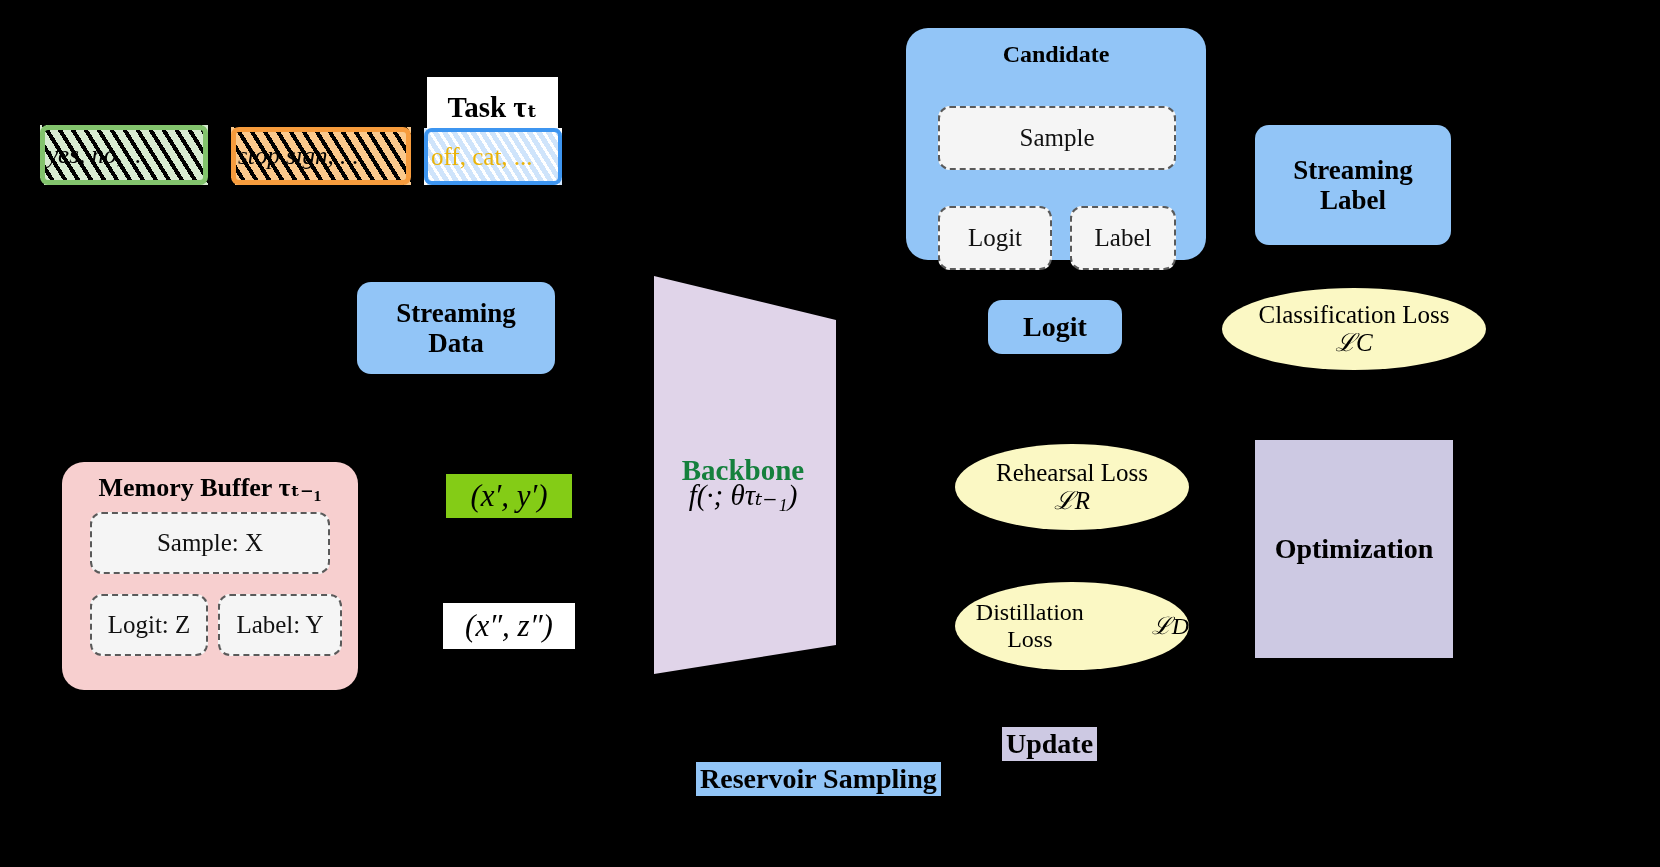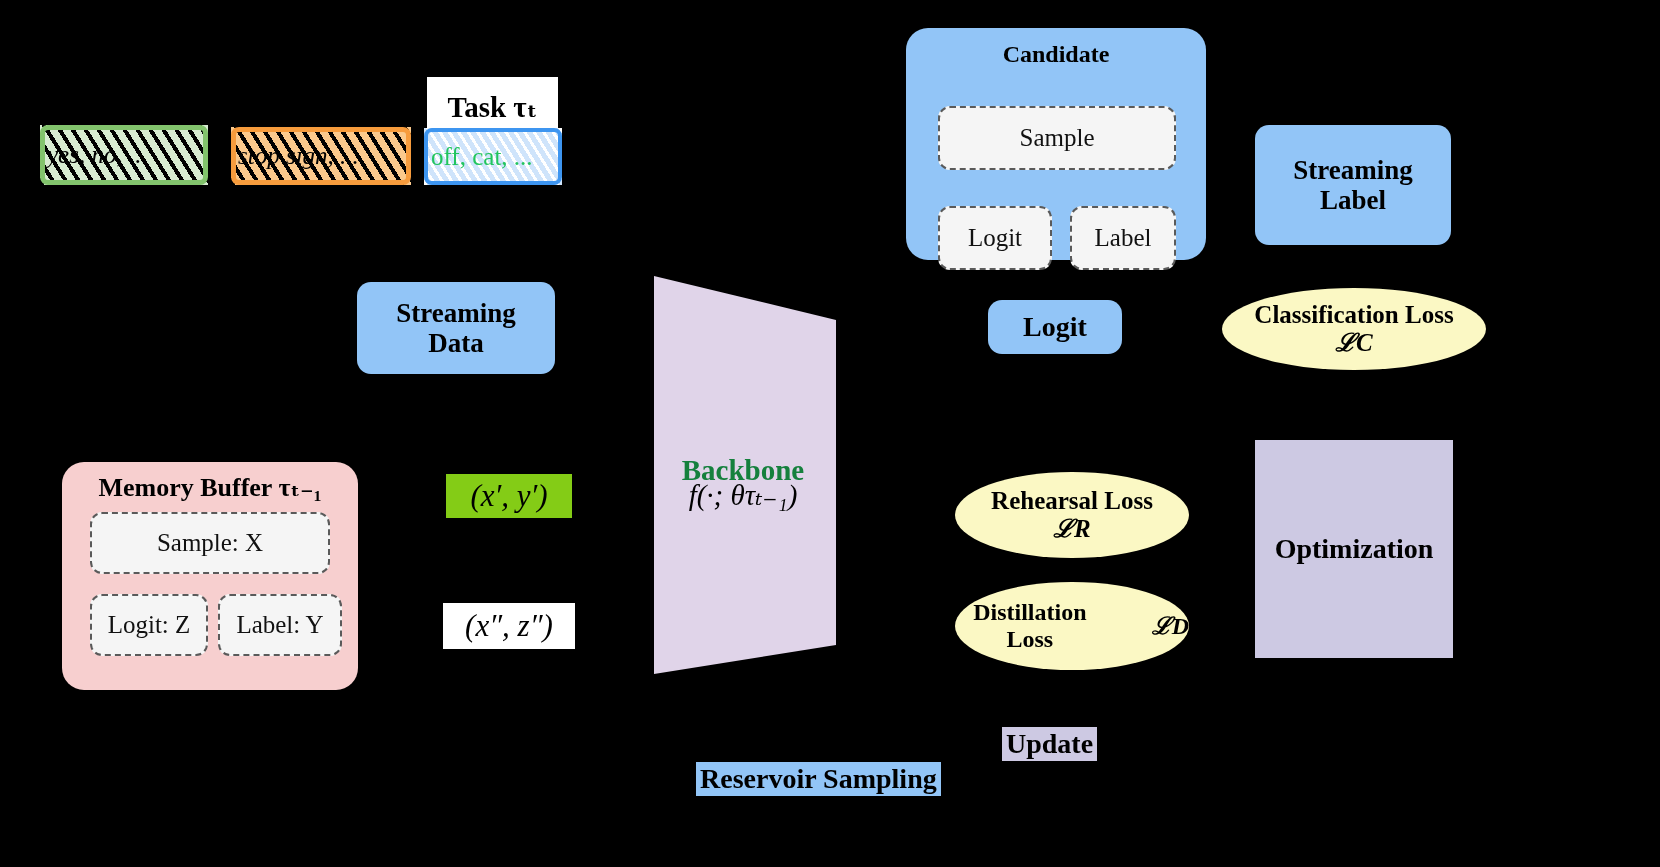--- a/index.html
+++ b/index.html
@@ -18,21 +18,21 @@
   .bluebox{background:#92c5f7;border-radius:14px;color:#000;font-weight:bold;}
   .bluebox.big{border-radius:22px;}
 
   
   .slot{background:#f5f5f5;border:2.2px dashed #5a5a5a;border-radius:12px;color:#111;}
 
   
   .pinkbox{background:#f7cfcf;border-radius:22px;text-decoration:underline;}
 
   
-  .ellipse{background:#fbf8c4;border-radius:50%;color:#000;font-weight:bold;}
+  .ellipse{background:#fbf8c4;border-radius:50%;color:#000;font-weight:normal;}
 
   
   .lavbox{background:#cdc9e3;color:#000;font-weight:bold;}
 
   
   .hl{display:inline-block;padding:1px 4px;font-weight:bold;}
   .hl-blue{background:#92c5f7;}
   .hl-lav{background:#cdc9e3;}
 
   
@@ -60,21 +60,21 @@
   .chip-orange .frame{border:5px solid #f79c3d;}
 
   .chip-blue .fill{
     background:
       repeating-linear-gradient(58deg,
         rgba(255,255,255,0.0) 0px, rgba(255,255,255,0.0) 3px,
         #cfe4fb 3px, #cfe4fb 8px),
       #ffffff;
   }
   .chip-blue .frame{border:4px solid #3d95f0;}
-  .chip-blue .txt{color:#22c55e;font-style:normal;}
+  .chip-blue .txt{color:#eab308;font-style:normal;}
 
   
   svg.overlay{position:absolute;left:0;top:0;width:1660px;height:867px;pointer-events:none;}
   .cal{font-family:"Liberation Serif",serif;font-style:italic;}
 </style>
 </head>
 <body>
 
 <div id="stage">
 
@@ -155,21 +155,21 @@
   <div class="abs ctr mathit" style="left:446px;top:474px;width:126px;height:44px;background:#84cc16;color:#000;font-size:31px;">(x′, y′)</div>
 
   <div class="abs ctr mathit" style="left:443px;top:603px;width:132px;height:46px;background:#fff;color:#000;font-size:31px;">(x″, z″)</div>
 
   <svg class="abs" style="left:650px;top:270px;width:190px;height:410px;" viewBox="0 0 190 410">
     <polygon points="4,6 186,50 186,375 4,404" fill="#e0d4e9"></polygon>
   </svg>
   <div class="abs ctr bold" style="left:650px;top:452px;width:186px;height:36px;font-size:29px;color:#15803d;">Backbone</div>
   <div class="abs ctr mathit" style="left:650px;top:474px;width:186px;height:42px;font-size:29px;color:#000;font-weight:normal;">f(·; θτₜ₋₁)</div>
 
-  <div class="abs ellipse ctr" style="left:955px;top:472px;width:234px;height:86px;font-size:25px;flex-direction:column;">
+  <div class="abs ellipse ctr" style="left:955px;top:444px;width:234px;height:86px;font-size:25px;flex-direction:column;">
     <span>Rehearsal Loss</span>
     <span class="cal">ℒR</span>
   </div>
 
   <div class="abs ellipse ctr" style="left:955px;top:582px;width:234px;height:88px;font-size:24px;flex-direction:row;gap:47px;">
     <span>Distillation Loss</span>
     <span class="cal">ℒD</span>
   </div>
 
   <div class="abs lavbox ctr" style="left:1255px;top:440px;width:198px;height:218px;font-size:28px;">Optimization</div>

